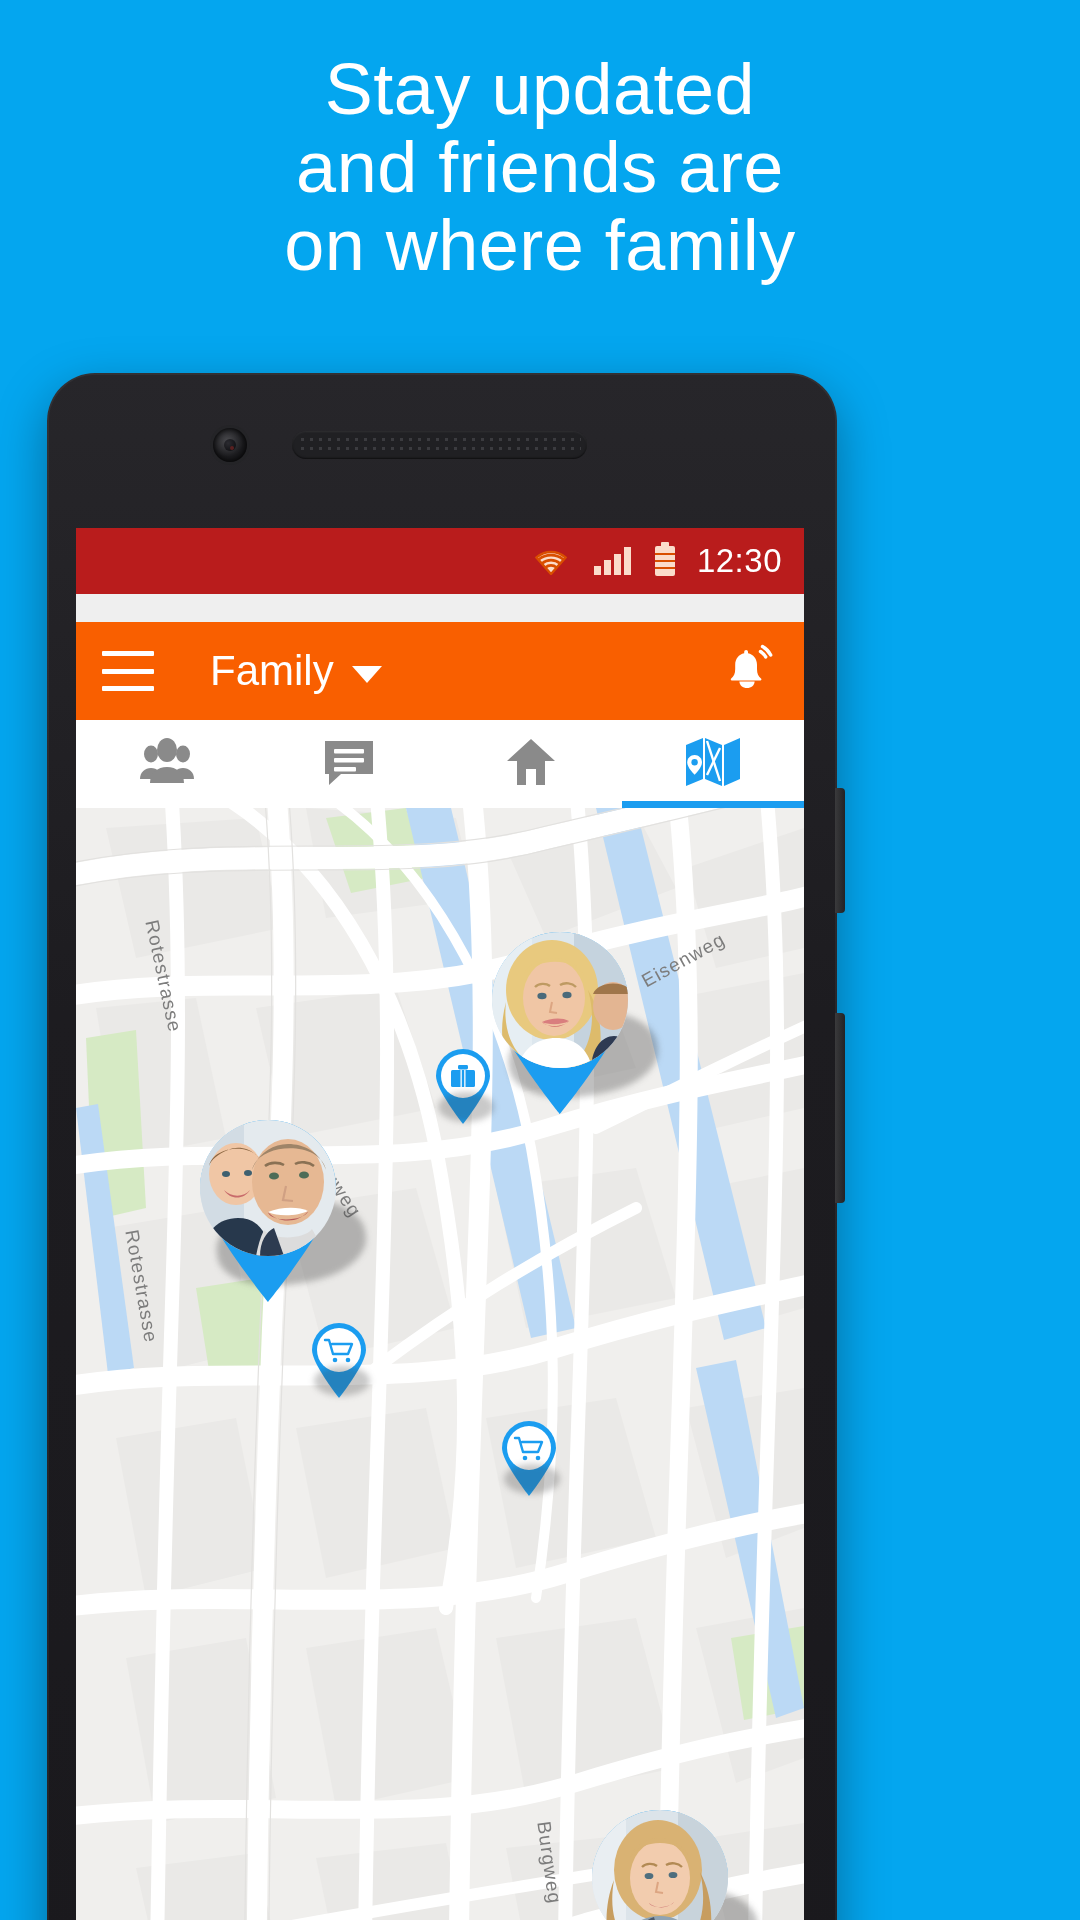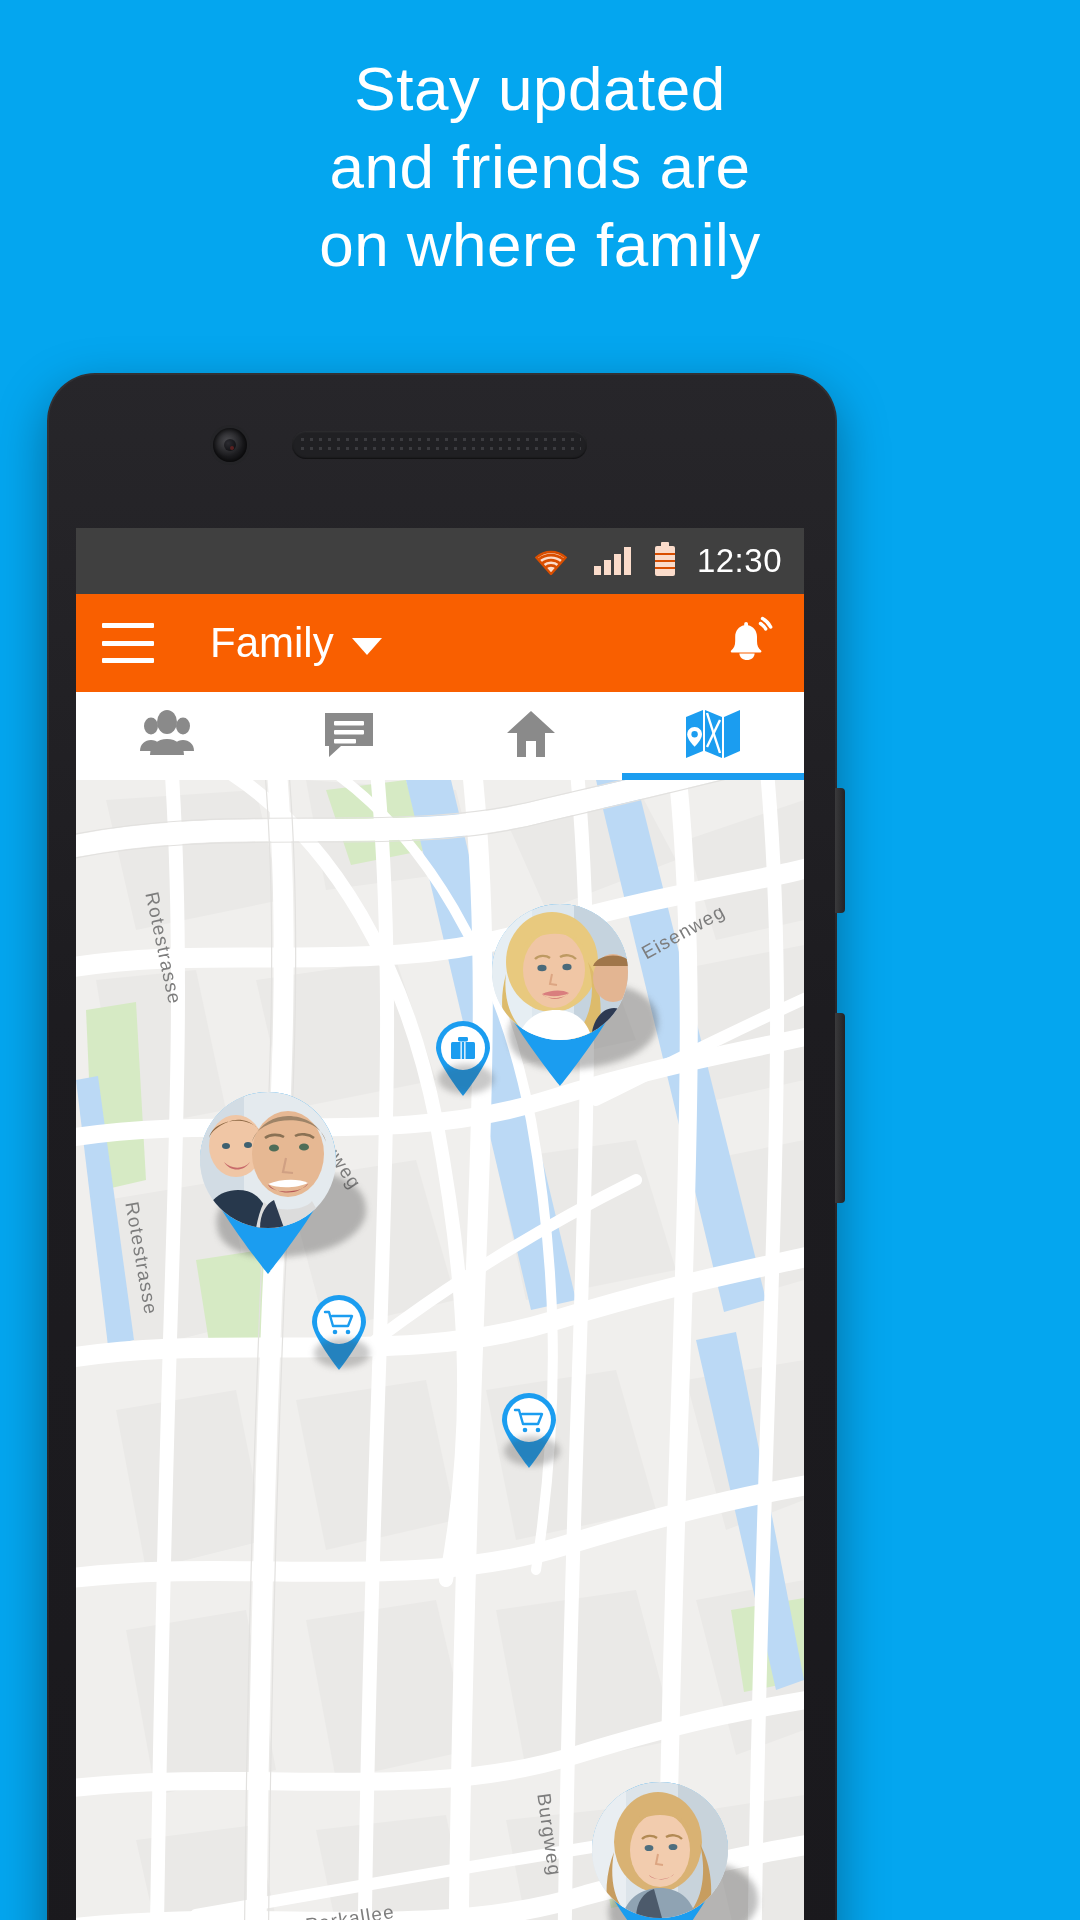--- a/index.html
+++ b/index.html
@@ -9,21 +9,21 @@
     background:#04A6EF;
     position:relative;
   }
 
   
   .promo-headline {
     position:absolute;
     top:50px; left:0; width:1080px;
     text-align:center;
     color:#ffffff;
-    font-size:62px;
+    font-size:72px;
     line-height:78px;
     font-weight:300;
     letter-spacing:0.5px;
   }
   .promo-headline .hl-line { display:block; white-space:nowrap; }
 
   
   .phone-device {
     position:absolute;
     left:47px; top:373px;
@@ -86,21 +86,21 @@
     left:29px; top:155px;
     width:728px; height:1445px;
     overflow:hidden;
     background:#efefef;
   }
 
   
   .status-bar {
     position:relative;
     height:66px;
-    background:#404040;
+    background:#b91c1c;
     display:flex; align-items:center; justify-content:flex-end;
     padding-right:22px;
     gap:22px;
   }
   .statusbar-icons { display:flex; align-items:center; gap:24px; }
   .icon-wifi { width:38px; height:28px; position:relative; }
   .icon-signal { display:flex; align-items:flex-end; gap:3px; height:28px; }
   .icon-signal i { display:block; width:7px; background:#FBDCCB; }
   .icon-signal i:nth-child(1){ height:9px; }
   .icon-signal i:nth-child(2){ height:15px; }
@@ -120,20 +120,21 @@
   .status-time {
     color:#ffffff; font-size:33px; font-weight:400; letter-spacing:0.5px;
   }
 
   
   .app-bar {
     height:98px;
     background:#F95F00;
     display:flex; align-items:center;
     padding:0 26px;
+    margin-top:28px;
   }
   .hamburger-btn {
     width:52px; height:40px;
     display:flex; flex-direction:column; justify-content:space-between;
     cursor:pointer;
   }
   .hamburger-btn span { display:block; height:5px; background:#fff; border-radius:1px; }
   .appbar-title-group {
     display:flex; align-items:center; gap:18px;
     margin-left:56px;

